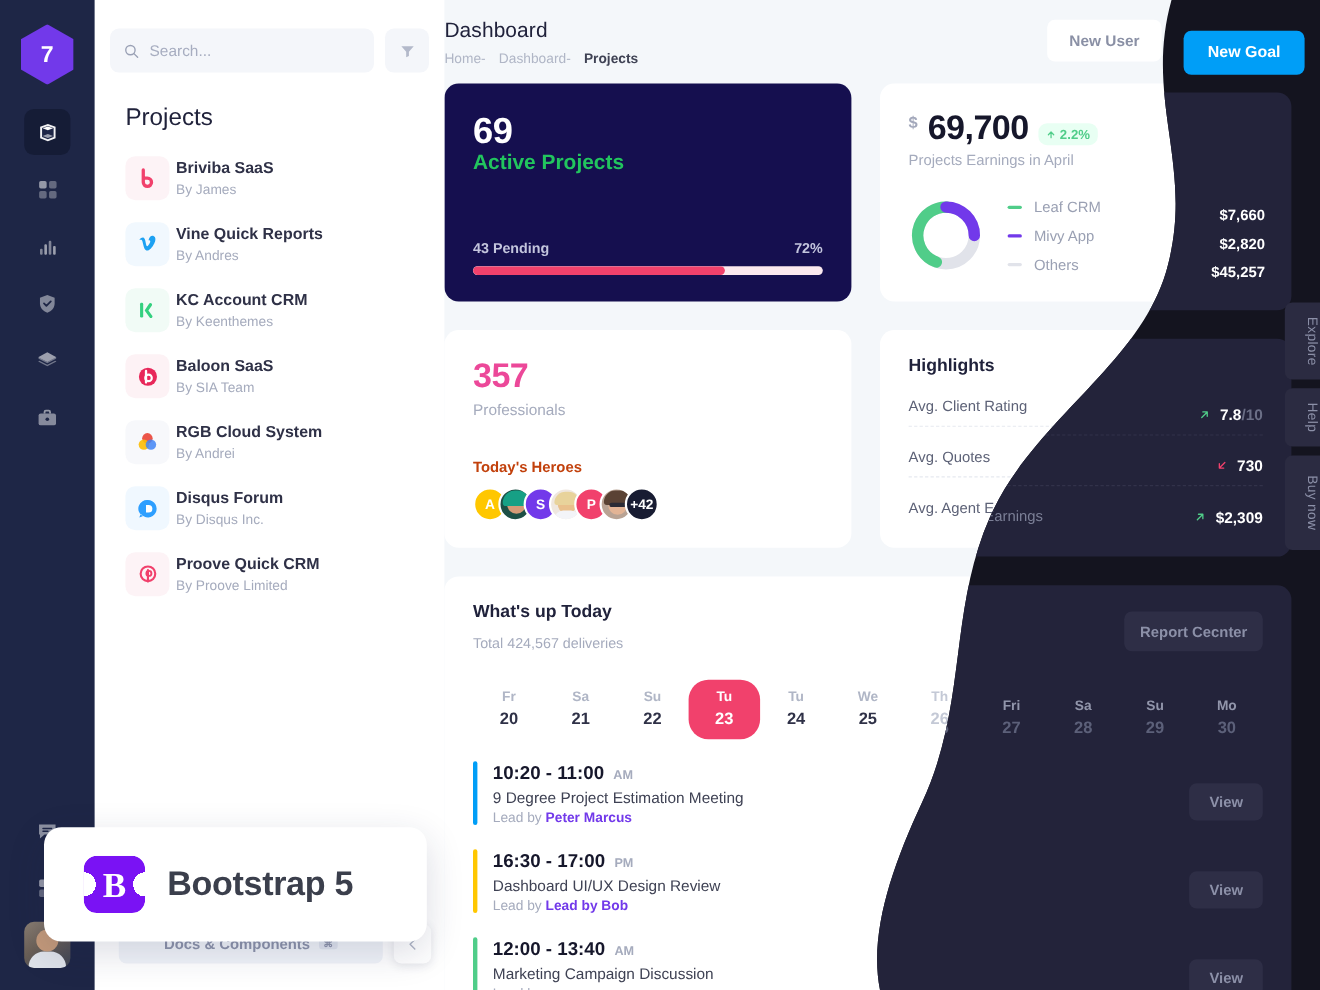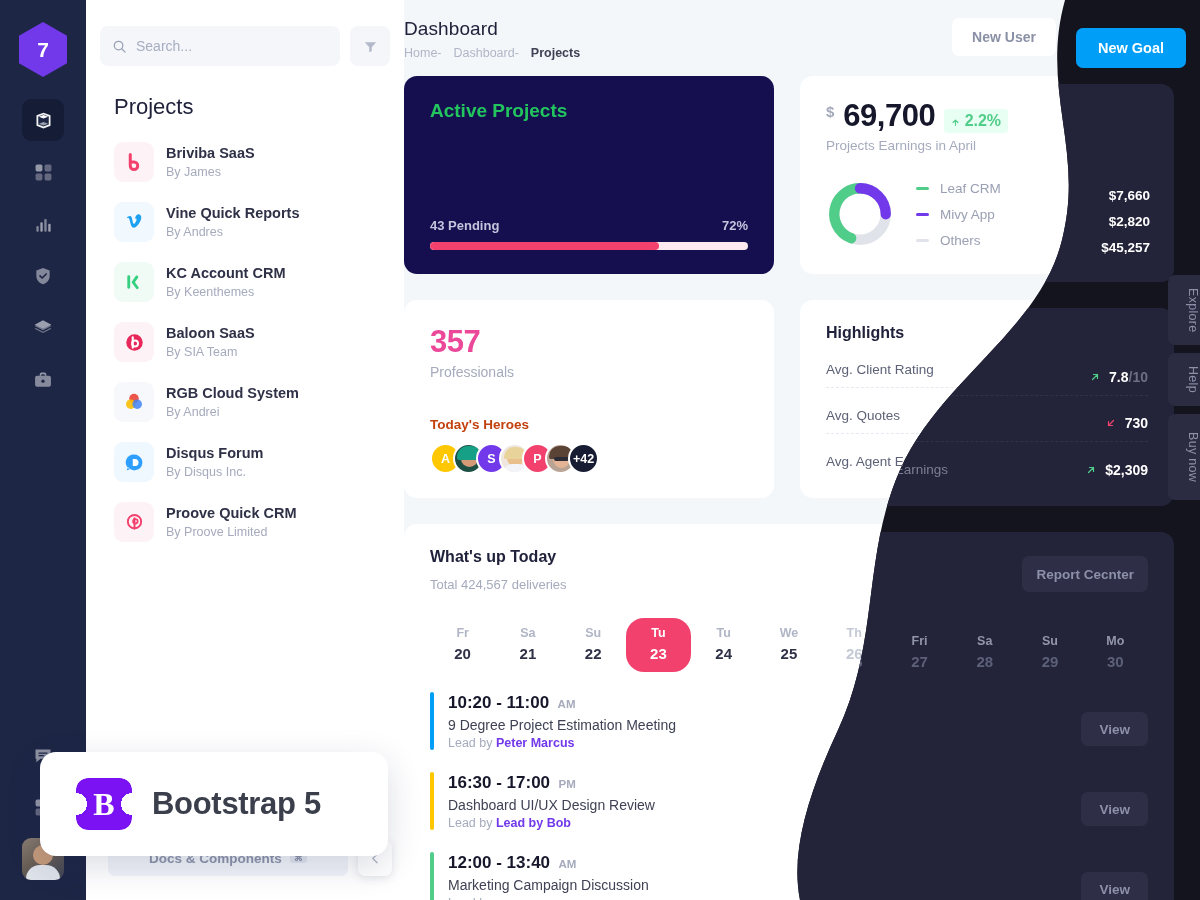--- a/index.html
+++ b/index.html
@@ -60,21 +60,21 @@
   }
   .search-box input::placeholder { color: #a7adc0; }
   .filter-btn {
     width: 40px; height: 40px; background: #f4f6fa; border-radius: 8px;
     display: flex; align-items: center; justify-content: center;
   }
   .panel-title {
     font-size: 22px; color: #20223b; padding: 28px 0 8px 28px; font-weight: 400;
   }
   .proj-list { padding: 4px 0 0 0; }
-  .proj-row { display: flex; align-items: center; gap: 12px; padding: 10px 16px 10px 28px; }
+  .proj-row { display: flex; align-items: center; gap: 6px; padding: 10px 16px 10px 28px; }
   .proj-logo {
     width: 40px; height: 40px; border-radius: 9px; background: #f5f8fa;
     display: flex; align-items: center; justify-content: center; flex-shrink: 0;
   }
   .proj-name { font-size: 14.5px; font-weight: bold; color: #2f3147; line-height: 19px; }
   .proj-sub { font-size: 12.5px; color: #a5abbd; line-height: 18px; }
   .docs-bar {
     position: absolute; left: 22px; bottom: 24px; width: 240px; height: 36px;
     background: #f1f4f9; border-radius: 7px; display: flex; align-items: center;
     justify-content: center; gap: 8px;
@@ -118,21 +118,21 @@
   .big-white { font-size: 33px; color: #fff; font-weight: bold; letter-spacing: -.5px; }
   .sub-white { font-size: 19px; color: #22c55e; margin-top: 0; font-weight: bold; }
   .prog-row { margin-top: auto; display: flex; justify-content: space-between; font-size: 13px; color: #c3c5dd; font-weight: bold; }
   .prog-track { margin-top: 9px; height: 8px; border-radius: 5px; background: #fbe9ef; overflow: hidden; }
   .prog-fill { height: 100%; border-radius: 5px; background: #f1416c; }
 
   .card-earn { padding: 22px 24px 26px 26px; height: 198px; }
   .earn-row { display: flex; align-items: baseline; gap: 9px; }
   .dollar { font-size: 15px; color: #a3a8bb; font-weight: bold; align-self: flex-start; margin-top: 5px;}
   .earn-amt { font-size: 31px; color: #16172b; font-weight: bold; letter-spacing: -.5px; }
-  .earn-badge { background: #e8fff3; color: #50cd89; font-size: 16px; font-weight: bold; padding: 3px 7px; border-radius: 3px; }
+  .earn-badge { background: #e8fff3; color: #50cd89; font-size: 12px; font-weight: bold; padding: 3px 7px; border-radius: 8px; }
   .earn-sub { font-size: 13.5px; color: #a5abbd; margin-top: 4px; }
   .legend-wrap { display: flex; align-items: center; margin-top: 22px; }
   .legend-list { margin-left: 22px; flex: 1; }
   .legend-item { display: flex; align-items: center; height: 26px; gap: 11px; }
   .dash { width: 13px; height: 3px; border-radius: 2px; }
   .legend-lbl { font-size: 13.5px; color: #9aa0b3; }
   .legend-vals { text-align: right; }
   .legend-val { height: 26px; font-size: 13.5px; color: #2f3147; font-weight: bold; line-height: 26px; }
 
   .card-pro { padding: 24px 26px; height: 198px; display: flex; flex-direction: column; }
@@ -427,20 +427,21 @@
         </div>
       </div>
       <button class="btn-plain">New User</button>
       <button class="btn-primary">New Goal</button>
     </div>
 
     <div class="grid">
       <div class="col col-a">
 
         <div class="card-active">
+          <div class="big-white">69</div>
           <div class="sub-white">Active Projects</div>
           <div class="prog-row">
             <span>43 Pending</span>
             <span>72%</span>
           </div>
           <div class="prog-track">
             <div class="prog-fill" id="progfill" style="width: 72%;"></div>
           </div>
         </div>
 

